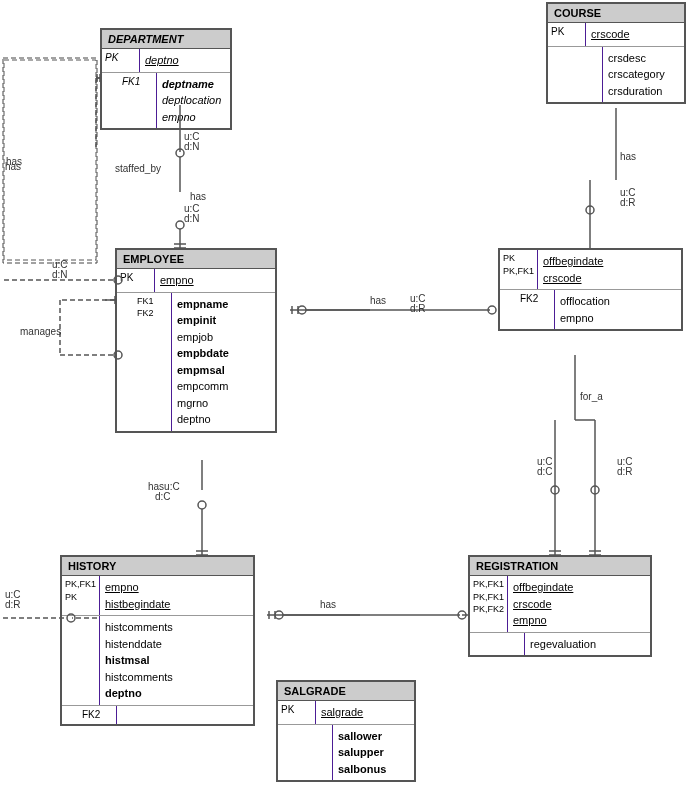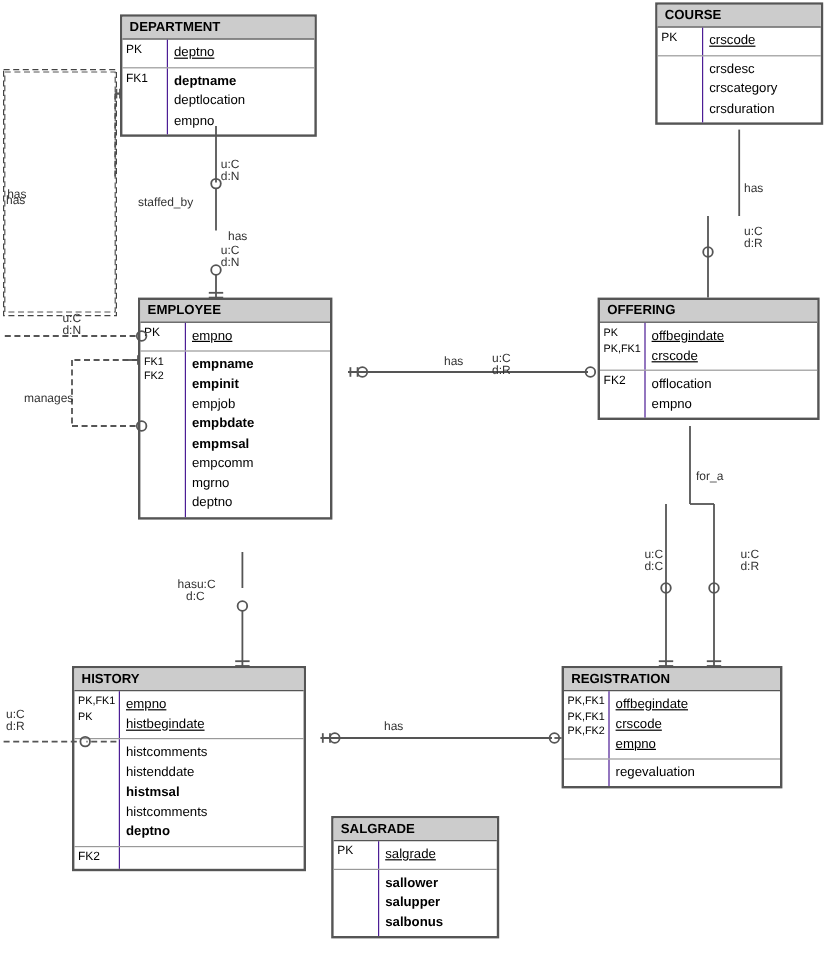--- a/index.html
+++ b/index.html
@@ -33,20 +33,21 @@
     }
     .entity-body {
       padding: 0;
     }
     .entity-row {
       display: flex;
       border-bottom: 1px solid #999;
     }
     .entity-row:last-child {
       border-bottom: none;
+      margin-left: 17px;
     }
     .entity-key-col {
       width: 38px;
       min-width: 38px;
       padding: 2px 3px;
       font-size: 10px;
       border-right: 1px solid #4c1d95;
       line-height: 1.4;
     }
     .entity-fields-col {
@@ -66,21 +67,21 @@
     .label-text {
       font-size: 10px;
       fill: #333;
     }
   </style>
 </head>
 <body>
 
 <div class="diagram-container">
 
-  <div class="entity" style="left:100px; top:12px; width:164px;">
+  <div class="entity" style="left:100px; top:28px; width:132px;font-style:italic;">
     <div class="entity-header">DEPARTMENT</div>
     <div class="entity-body">
       <div class="entity-row">
         <div class="entity-key-col">PK</div>
         <div class="entity-fields-col">
           <span class="underline">deptno</span>
         </div>
       </div>
       <div class="entity-row">
         <div class="entity-key-col">FK1</div>
@@ -132,21 +133,20 @@
           <div class="bold">empmsal</div>
           <div>empcomm</div>
           <div>mgrno</div>
           <div>deptno</div>
         </div>
       </div>
     </div>
   </div>
 
   <div class="entity" style="left:498px; top:248px; width:185px;">
-    <div class="entity-header">OFFERING</div>
     <div class="entity-body">
       <div class="entity-row">
         <div class="entity-key-col" style="font-size:9px;">PK<br>PK,FK1</div>
         <div class="entity-fields-col">
           <div><span class="underline">offbegindate</span></div>
           <div><span class="underline">crscode</span></div>
         </div>
       </div>
       <div class="entity-row">
         <div class="entity-key-col">FK2</div>

